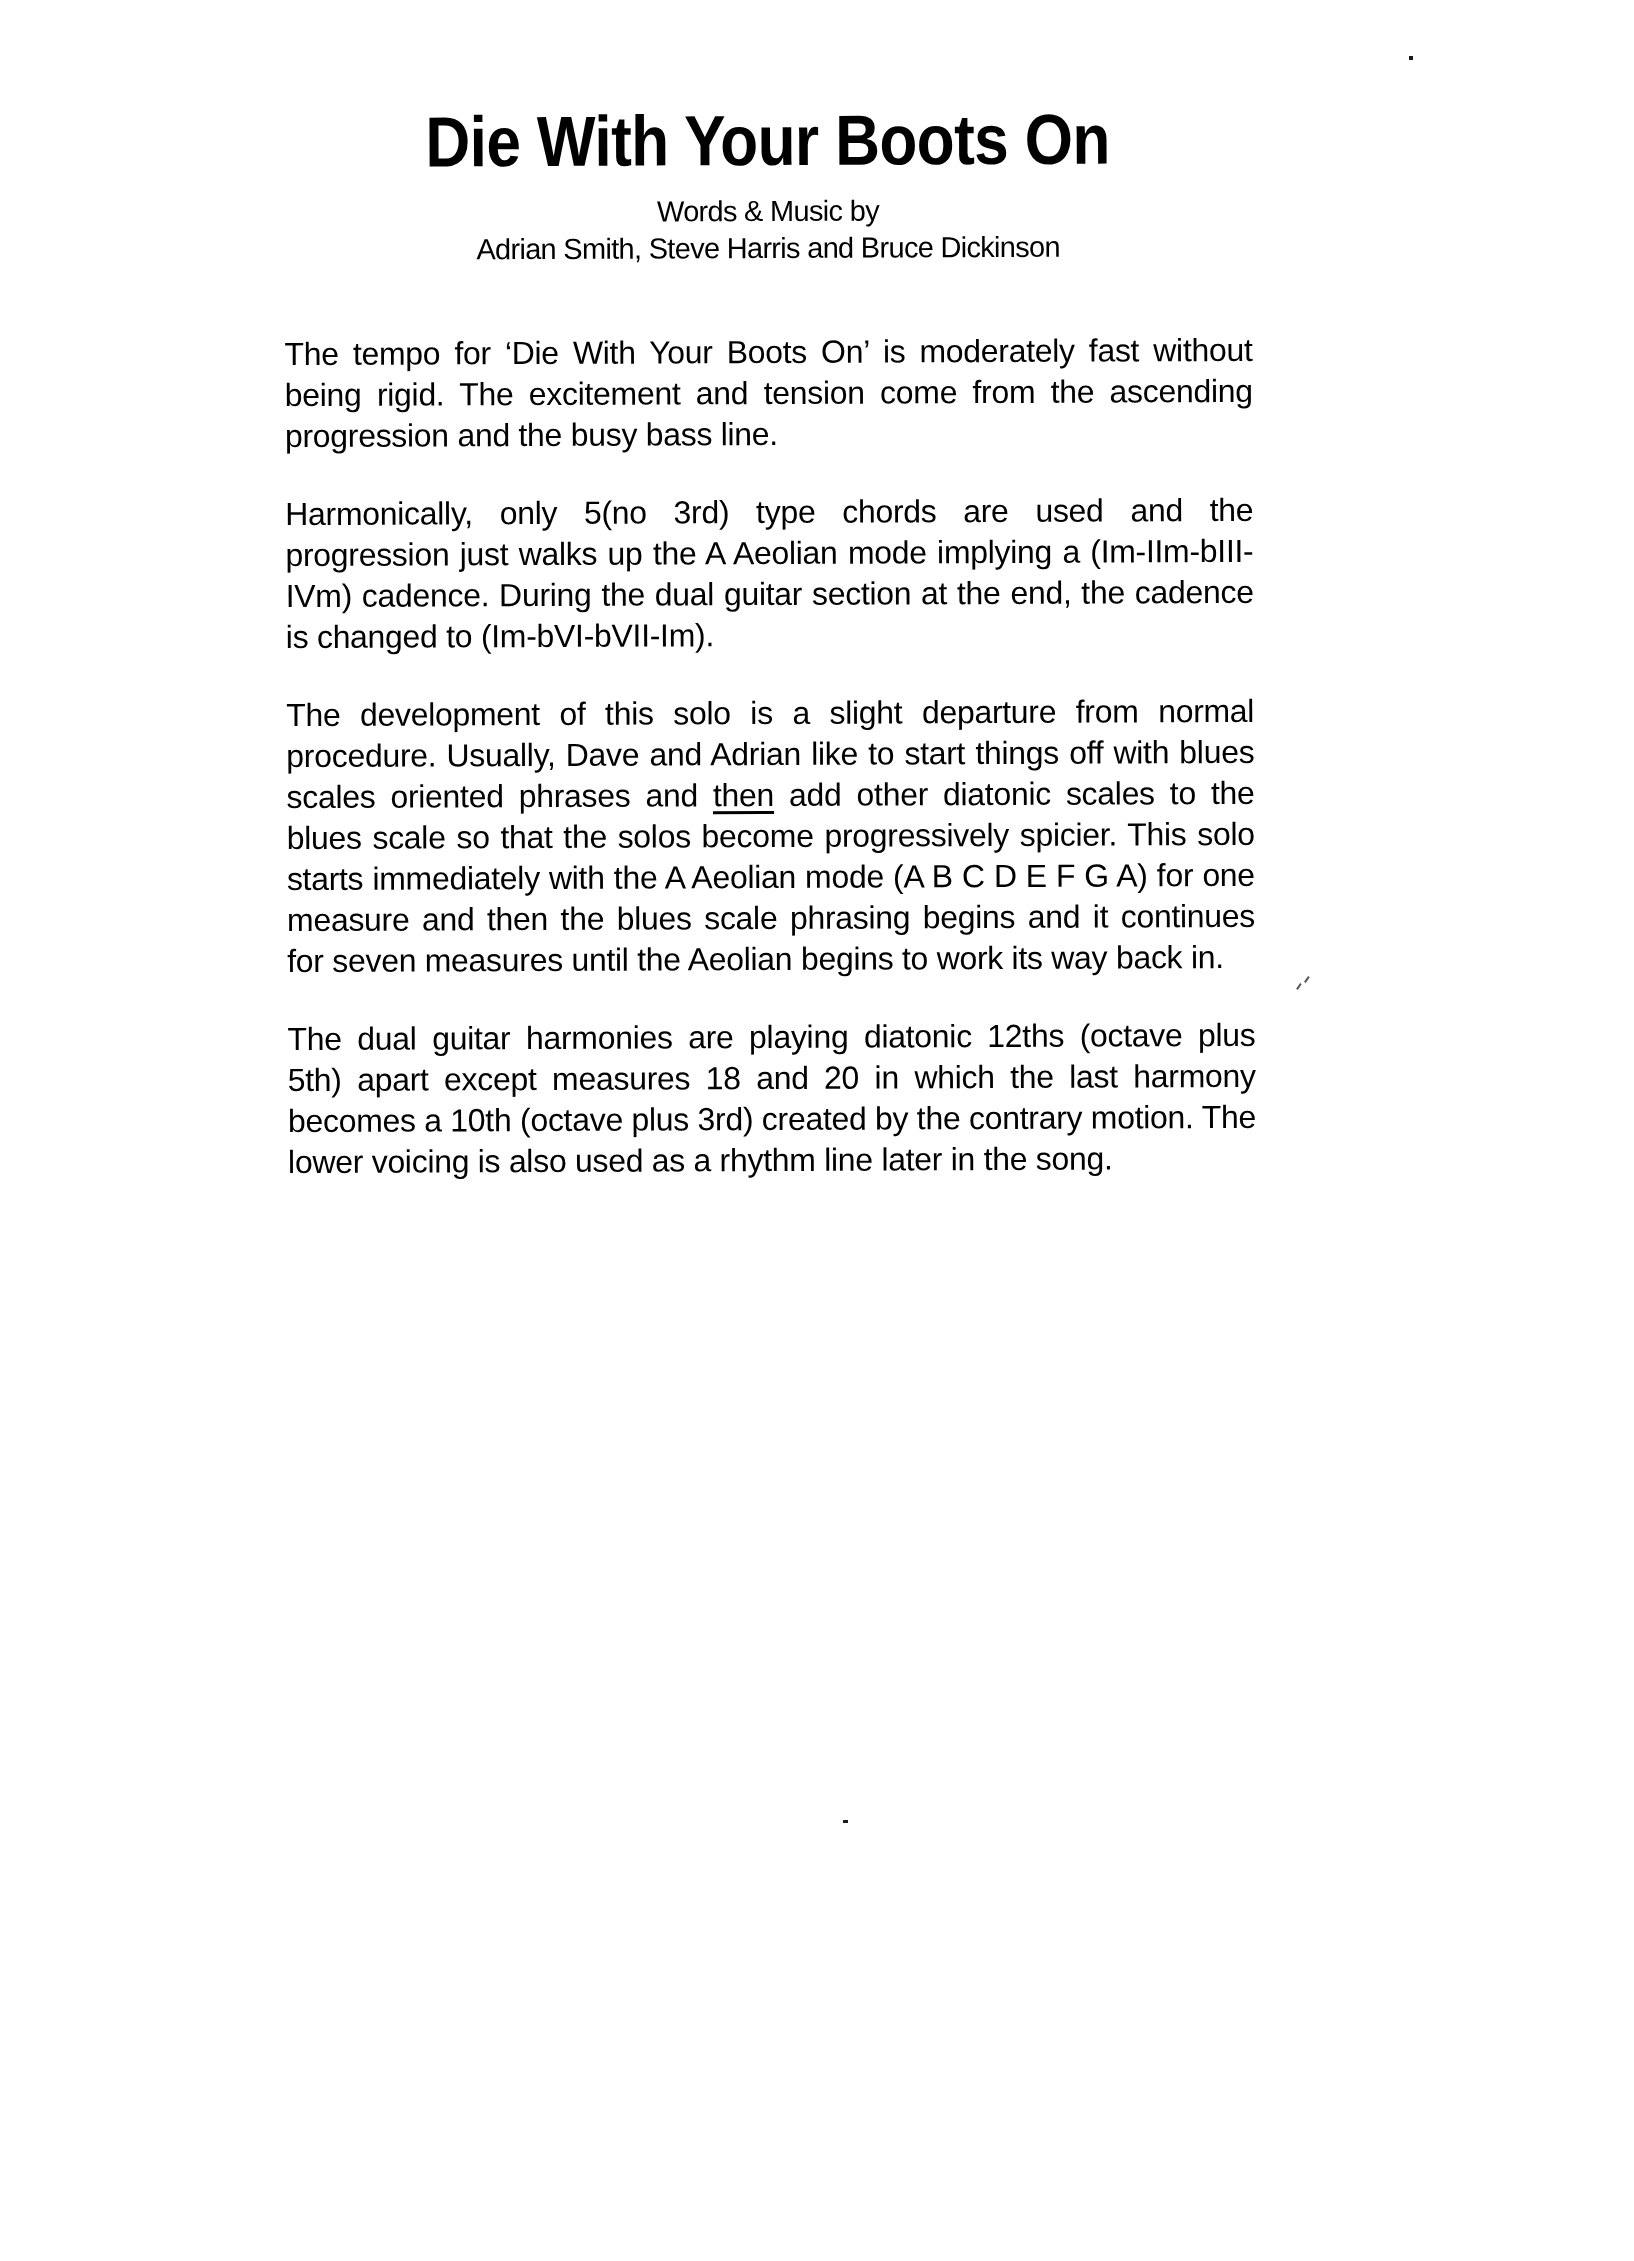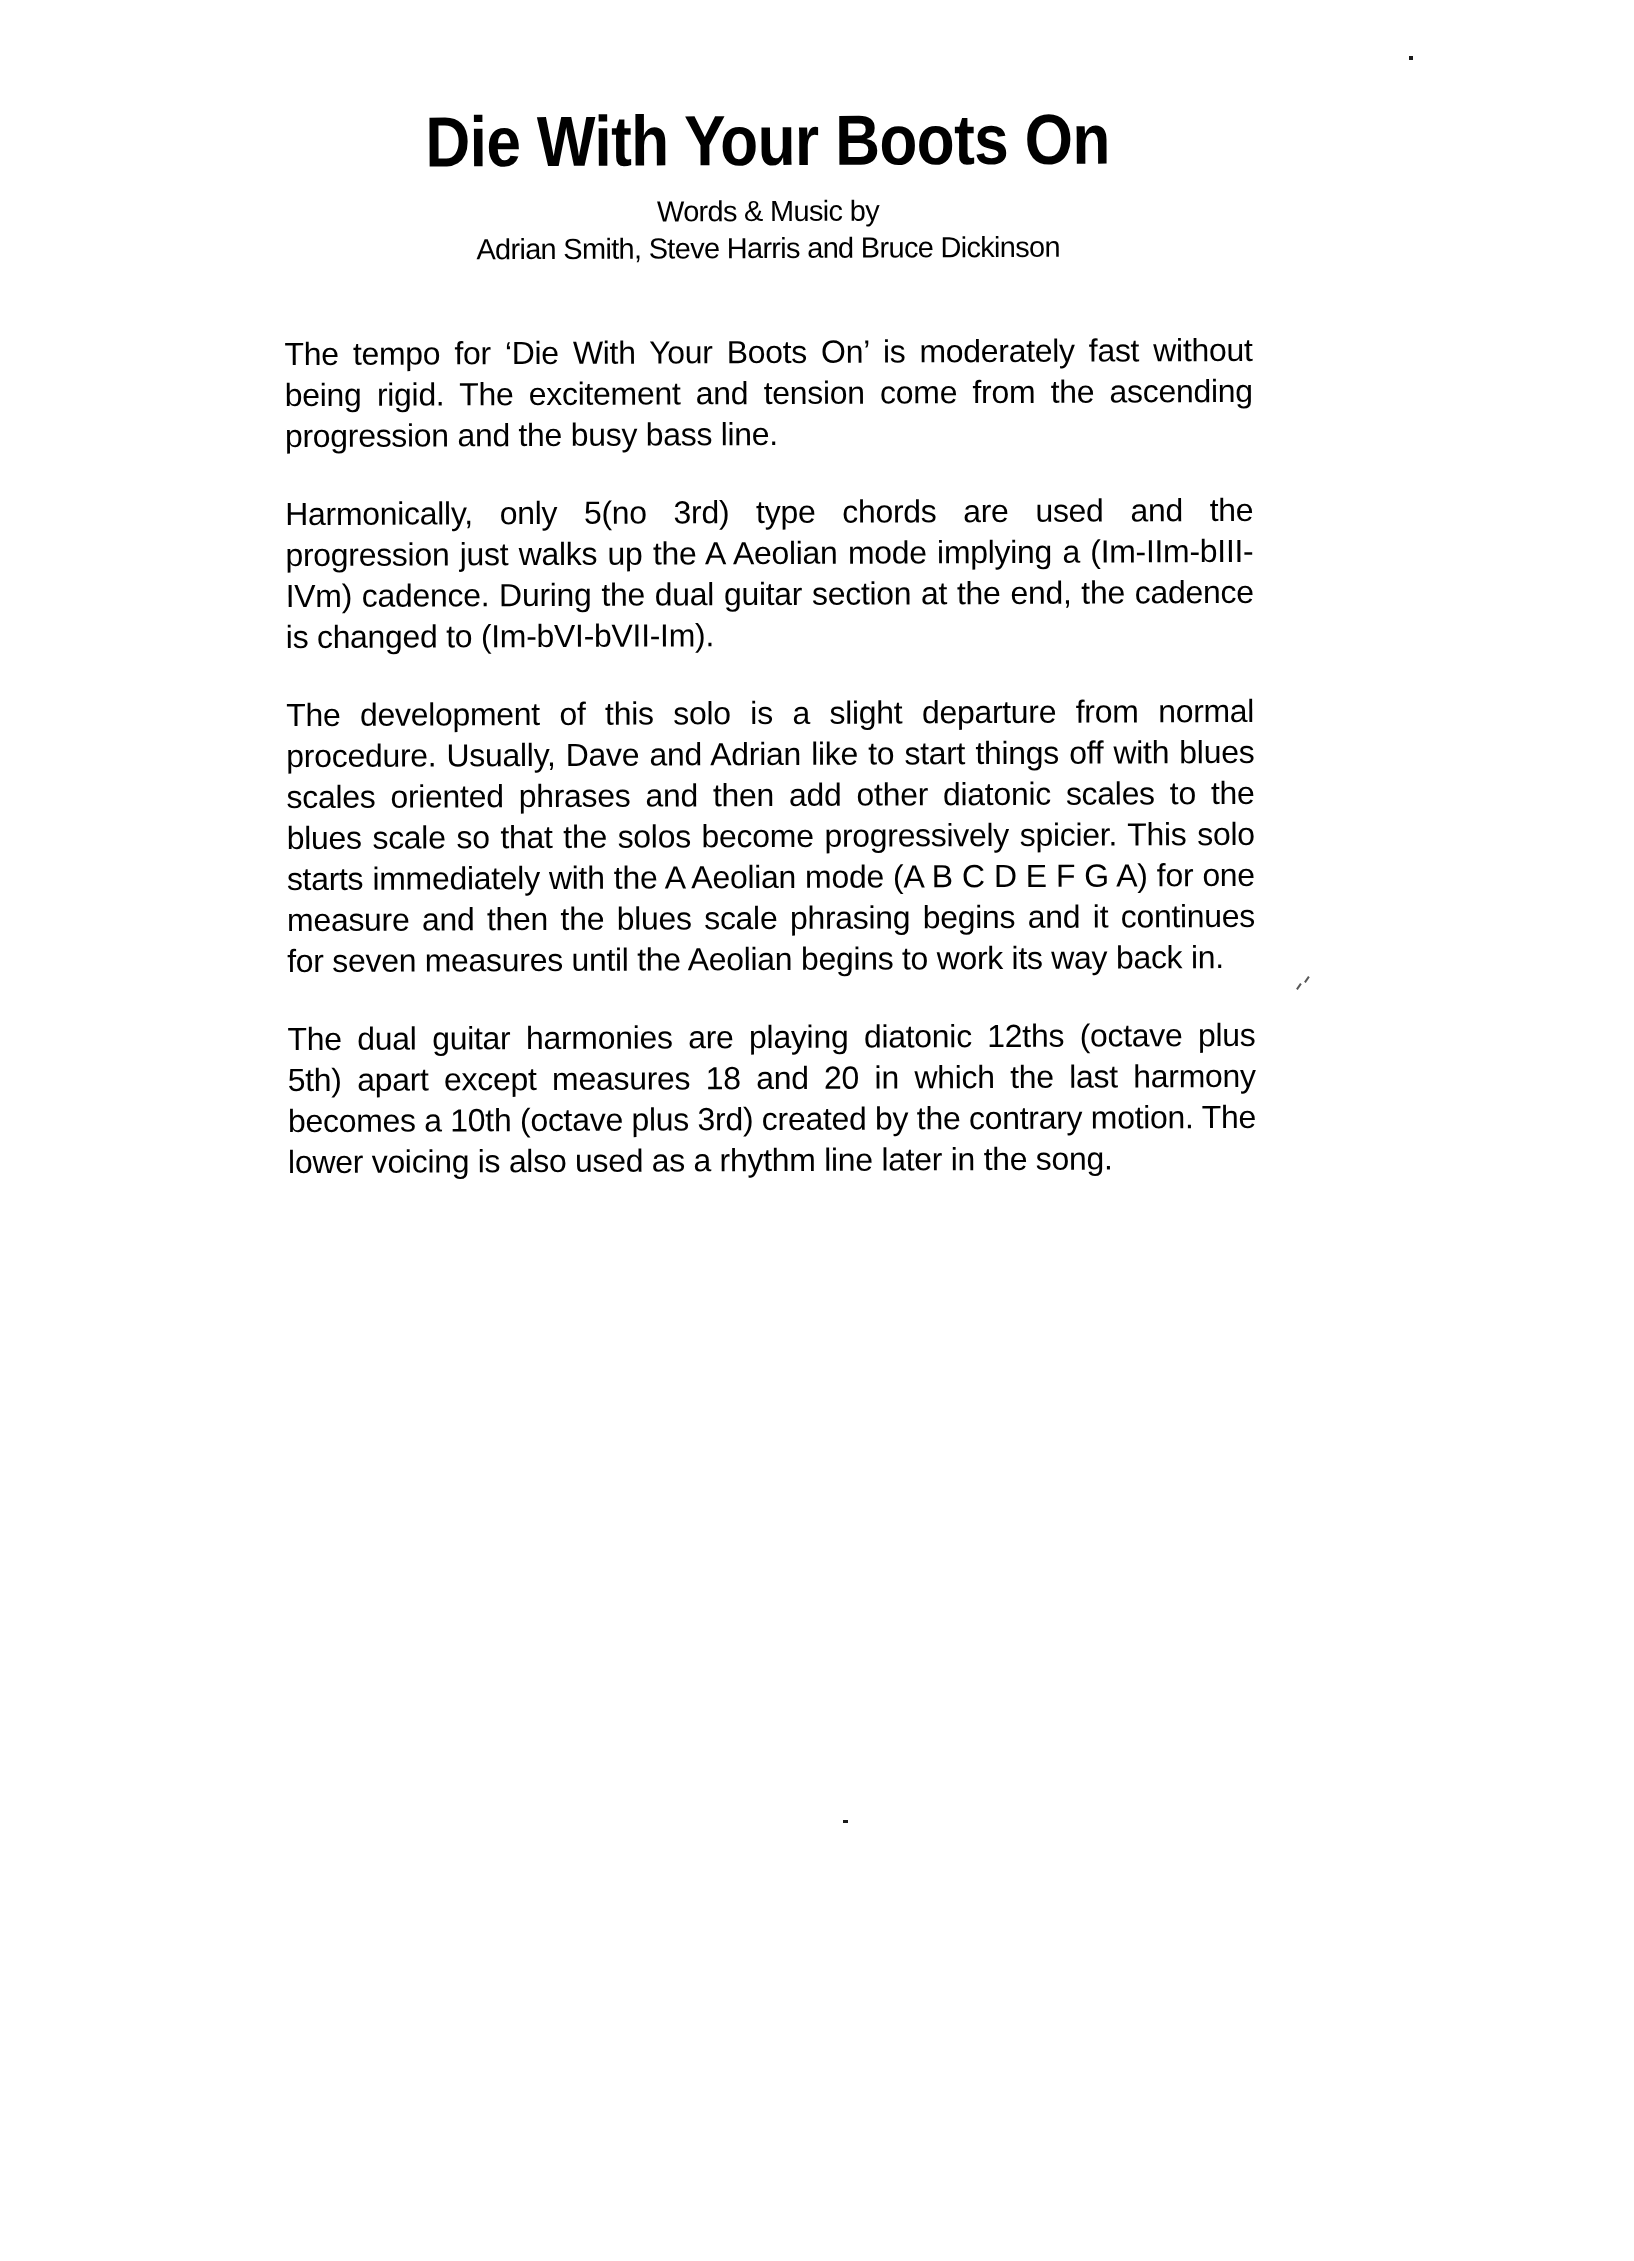--- a/index.html
+++ b/index.html
@@ -53,20 +53,21 @@
     letter-spacing: -0.3px;
   }
   .body-text p {
     margin: 0 0 37px 0;
     text-align: justify;
   }
   .body-text p:last-child {
     margin-bottom: 0;
   }
   .u {
+    text-decoration: underline;
     text-decoration-thickness: 2.7px;
     text-underline-offset: 4.7px;
   }
   .speck {
     position: absolute;
     background: #1a1a1a;
   }
   .speck-top-right   { left: 1409px; top: 28px;   width: 4px; height: 4px; }
   .speck-bottom-mid  { left: 843px; top: 1792px; width: 4.7px; height: 3.3px; }
   .smudge-tick {

